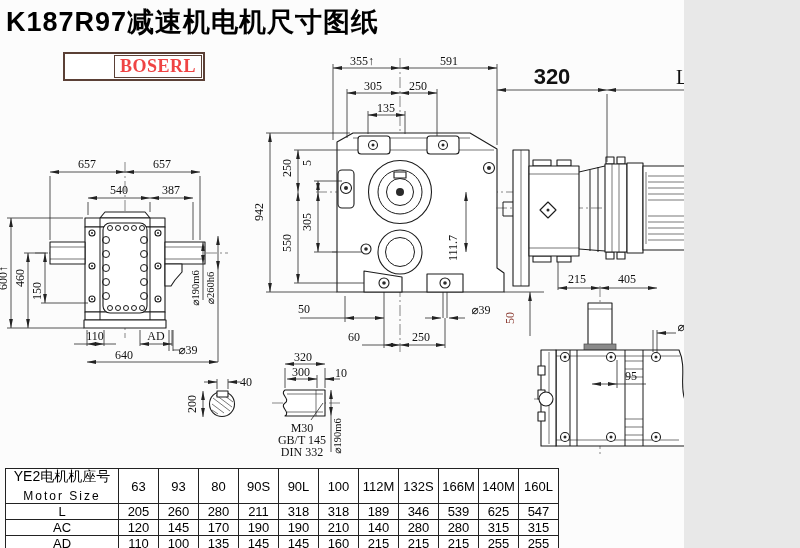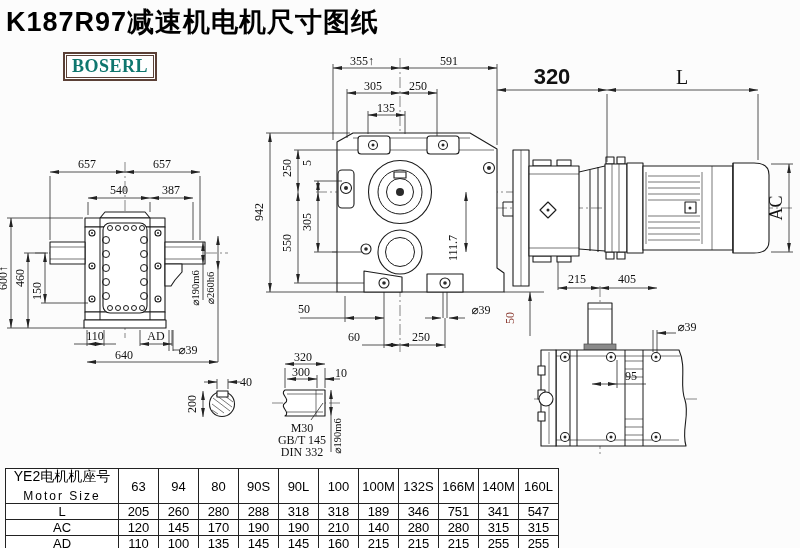--- a/index.html
+++ b/index.html
@@ -1,22 +1,22 @@
 <!DOCTYPE html>
 <html><head>
 <meta charset="utf-8">
 <style>
   html,body{margin:0;padding:0;background:#e8e8e8;}
-  #canvas{position:relative;width:800px;height:548px;background:#fcfcfc;overflow:hidden;
+  #canvas{position:relative;width:684px;height:548px;background:#fcfcfc;overflow:hidden;
           font-family:"Liberation Sans",sans-serif;}
   #page-title{position:absolute;left:6px;top:4px;font-size:27px;font-weight:bold;color:#000;
               letter-spacing:1px;white-space:nowrap;}
   #logo-box{position:absolute;left:63px;top:52px;border:2px solid #5b4036;background:#fff;padding:1px;}
   #logo-inner{border:1px solid #5b4036;padding:0 5px;font-family:"Liberation Serif",serif;
-              font-weight:bold;font-size:18px;color:#0f766e;line-height:21px;letter-spacing:.5px;}
+              font-weight:bold;font-size:18px;color:#ef4444;line-height:21px;letter-spacing:.5px;margin-left:48px;}
   svg{position:absolute;left:0;top:0;}
   .o{fill:#fff;stroke:#1c1c1c;stroke-width:1.1;stroke-linejoin:round;}
   .l{fill:none;stroke:#1c1c1c;stroke-width:1;}
   .t{fill:none;stroke:#1c1c1c;stroke-width:.6;}
   .d{fill:none;stroke:#2a2a2a;stroke-width:.8;}
   .cl{fill:none;stroke:#555;stroke-width:.7;stroke-dasharray:11 3 2 3;}
   .dk{fill:#2a2a2a;stroke:none;}
   .gray{fill:#8a8a8a;stroke:#444;stroke-width:.7;}
   text{fill:#111;text-anchor:middle;}
   .dim{font:12px "Liberation Serif",serif;}
@@ -326,43 +326,43 @@
       <col style="width:113px">
       <col span="11" style="width:40px">
     </colgroup>
     <tbody>
         <tr>
       <th class="hdr">
         <div class="cn">YE2电机机座号</div>
         <div class="en">Motor Size</div>
       </th>
       <th class="hdr">63</th>
-      <th class="hdr">94</th>
+      <th class="hdr">93</th>
       <th class="hdr">80</th>
       <th class="hdr">90S</th>
       <th class="hdr">90L</th>
       <th class="hdr">100</th>
-      <th class="hdr">100M</th>
+      <th class="hdr">112M</th>
       <th class="hdr">132S</th>
       <th class="hdr">166M</th>
       <th class="hdr">140M</th>
       <th class="hdr">160L</th>
     </tr>
     <tr>
       <td>L</td>
       <td>205</td>
       <td>260</td>
       <td>280</td>
-      <td>288</td>
+      <td>211</td>
       <td>318</td>
       <td>318</td>
       <td>189</td>
       <td>346</td>
-      <td>751</td>
-      <td>341</td>
+      <td>539</td>
+      <td>625</td>
       <td>547</td>
     </tr>
     <tr>
       <td>AC</td>
       <td>120</td>
       <td>145</td>
       <td>170</td>
       <td>190</td>
       <td>190</td>
       <td>210</td>

